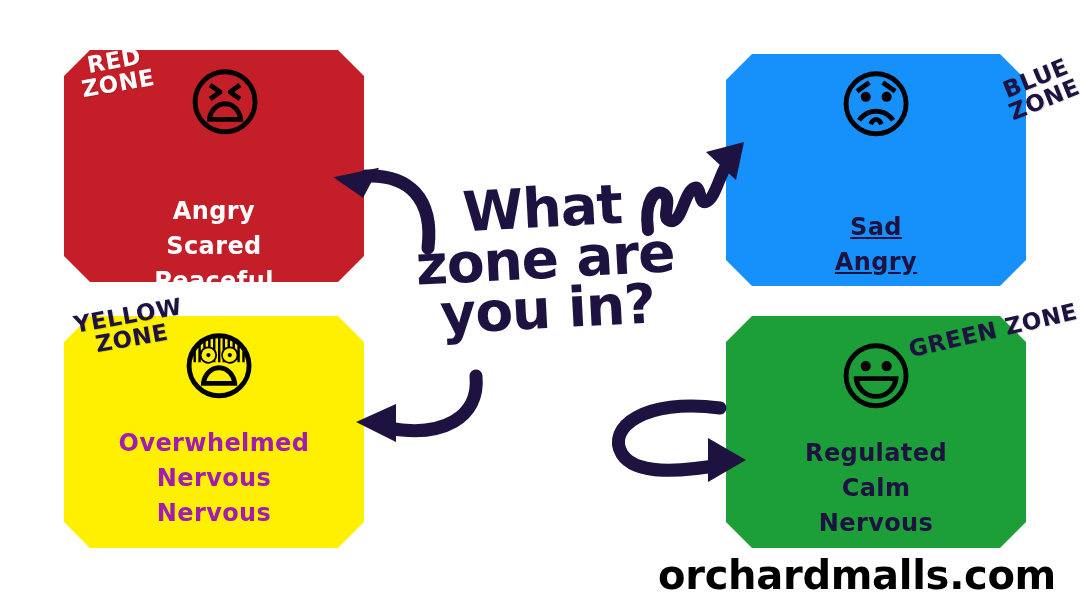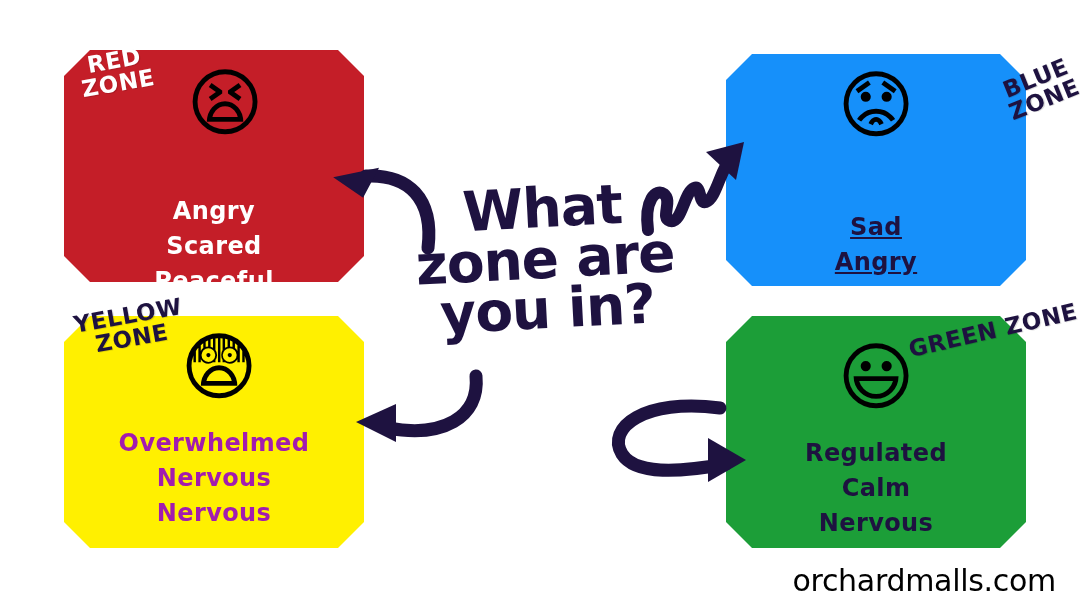--- a/index.html
+++ b/index.html
@@ -84,22 +84,22 @@
     letter-spacing:-1px;
     white-space:pre-line;
     transform:rotate(-3deg);
   }
 
   
   #footer-url{
     position:absolute;
     right:24px;bottom:10px;
     color:#000000;
-    font-weight:normal;
-    font-size:30px;
+    font-weight:bold;
+    font-size:40px;
     letter-spacing:-.3px;
     margin-top:44px;
   }
 
   .arrow{position:absolute;}
   .arrow svg{display:block;overflow:visible;}
 </style>
 </head>
 <body>
 

